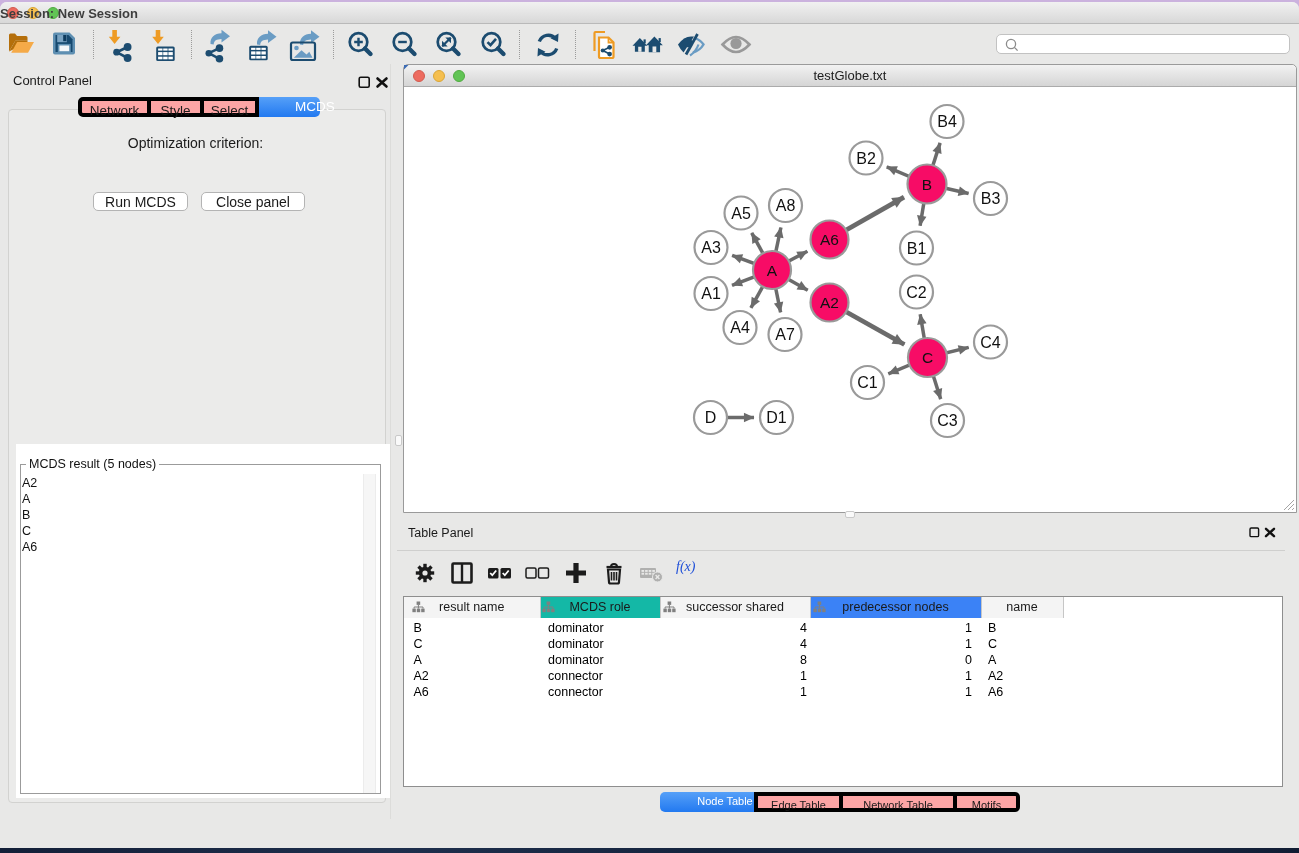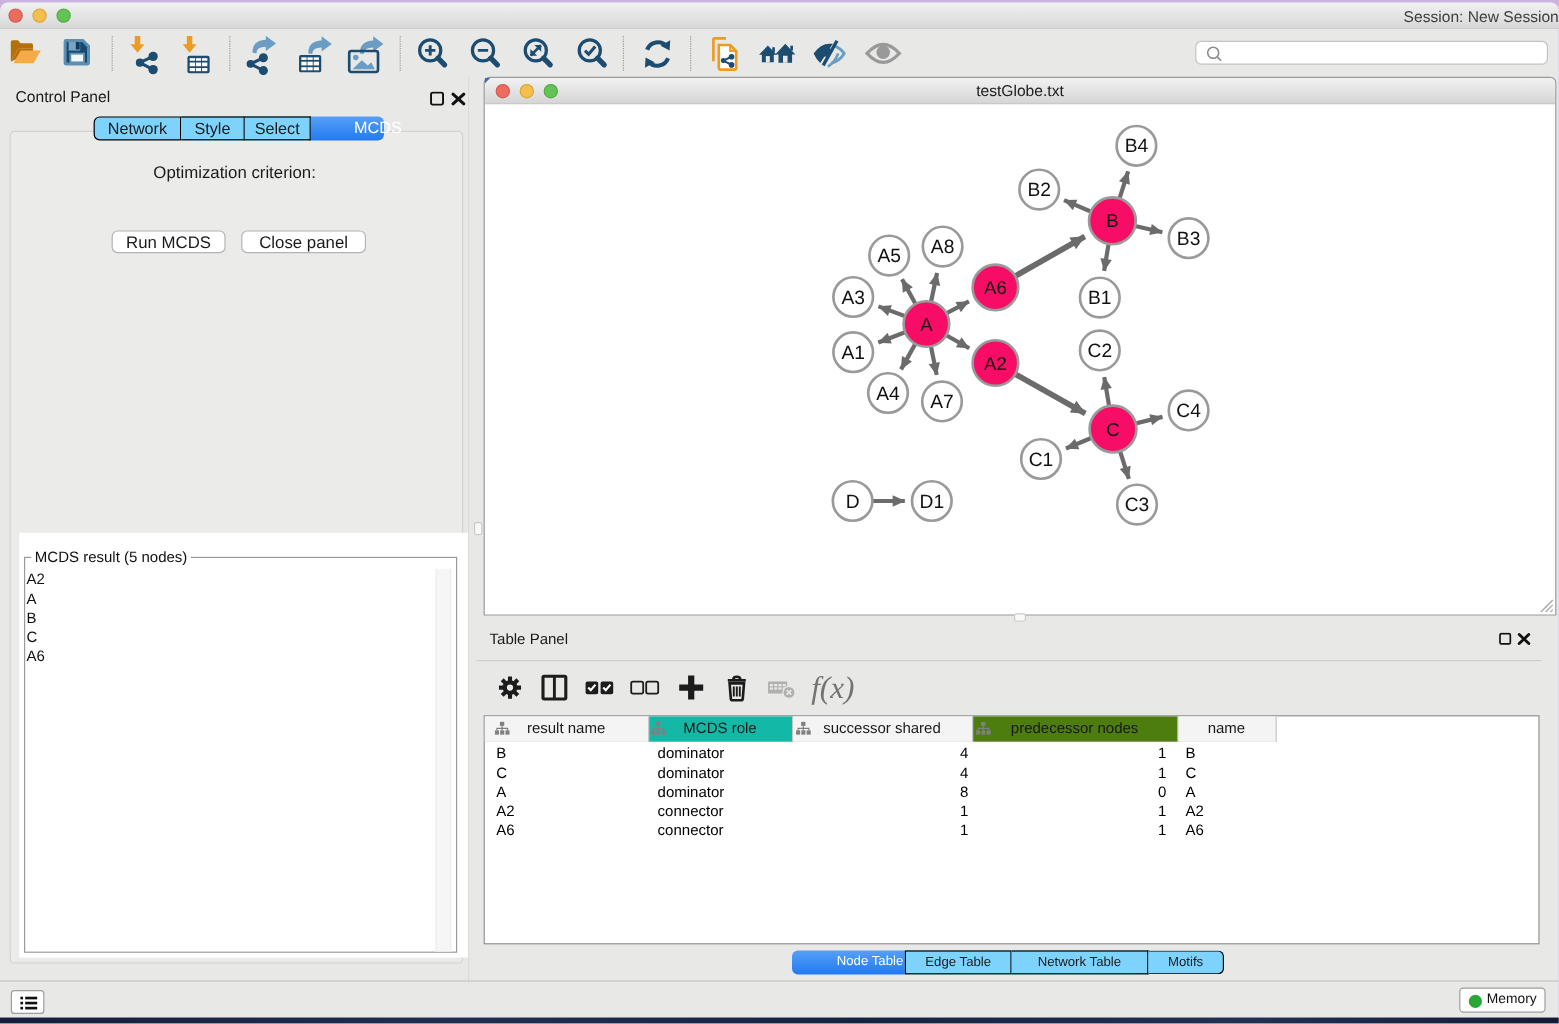--- a/index.html
+++ b/index.html
@@ -6,29 +6,29 @@
 html,body { width:1299px; height:853px; overflow:hidden; }
 body { font-family:"Liberation Sans", sans-serif; position:relative; background:#cbb2de; }
 #wallnavy { position:absolute; left:0; top:848px; width:1299px; height:5px;
   background:linear-gradient(90deg,#131f38,#1e2f4d 30%,#15243e 55%,#20314f 80%,#101c33); }
 #win { position:absolute; left:0; top:2px; width:1299px; height:846px;
   background:#e8e8e7; border-radius:7px 7px 0 0; }
 #titlebar { position:absolute; left:0; top:0; width:1299px; height:22px;
   background:linear-gradient(#f1f1f1,#d8d8d8); border-bottom:1px solid #b9b9b9;
   border-radius:7px 7px 0 0; }
 .light { position:absolute; top:5px; width:12px; height:12px; border-radius:50%; }
-#titlebar .t { position:absolute; top:4px; width:100%; text-align:right;
-  font-size:13px; color:#3e3e3e; }
+#titlebar .t { position:absolute; top:4px; width:100%; text-align:left;
+  font-size:13px; color:#3e3e3e;font-weight:bold; }
 #toolbar { position:absolute; left:0; top:23px; width:1299px; height:39px; }
 .tsep { position:absolute; top:5px; height:29px; width:0;
   border-left:1px dotted #9b9b9b; }
 .ticon { position:absolute; top:0; }
 #search { position:absolute; left:996px; top:8.5px; width:294px; height:20px;
   background:#fff; border:1px solid #c2c2c2; border-radius:5px; }
-.cptab { height:20px; background:#7dd3fc; border:1px solid #000000; text-align:center;
+.cptab { height:20px; background:#fca5a5; border:4px solid #000000; text-align:center;
   line-height:19px; color:#1a1a1a; }
 .cptab.sel { background:linear-gradient(#56a0f8,#2279f0); color:#fff;padding-left:36px; }
 .btn { position:absolute; height:19px; background:#fff; border:1px solid #b4b4b4;
   border-radius:5px; text-align:center; line-height:18px; font-size:14px; color:#1a1a1a; }
 </style>
 </head>
 <body>
 <div id="win">
 <div id="titlebar">
   <div class="light" style="left:7px;  background:#ed6b5f; border:0.5px solid #d25b50;"></div>
@@ -350,27 +350,27 @@
         <rect x="4.5" y="13.8" width="2.6" height="1.9" fill="#e8e8e7"></rect>
         <rect x="8.1" y="11.0" width="2.6" height="1.9" fill="#e8e8e7"></rect>
         <rect x="8.1" y="13.8" width="2.6" height="1.9" fill="#e8e8e7"></rect>
         <rect x="11.7" y="11.0" width="2.6" height="1.9" fill="#e8e8e7"></rect>
         <rect x="11.7" y="13.8" width="2.6" height="1.9" fill="#e8e8e7"></rect>
         <rect x="15.3" y="11.0" width="2.6" height="1.9" fill="#e8e8e7"></rect>
         <rect x="15.3" y="13.8" width="2.6" height="1.9" fill="#e8e8e7"></rect>
         <circle cx="20.5" cy="18" r="5" fill="#b0b0af" stroke="#e8e8e7" stroke-width="1"></circle>
         <path d="M18.6,16.1 L22.4,19.9 M22.4,16.1 L18.6,19.9" stroke="#e8e8e7" stroke-width="1.4"></path>
       </svg>
-<div style="position:absolute;left:283px;top:41px;font-size:26px;font-style:italic;color:#737373;font-family:'Liberation Serif',serif;">f(x)</div>
+<div style="position:absolute;left:283px;top:41px;font-size:14px;font-style:italic;color:#1d4ed8;font-family:'Liberation Serif',serif;">f(x)</div>
   <div style="position:absolute;left:10px;top:78px;width:880px;height:191px;background:#fff;border:1px solid #8e8e8e;">
     <div style="position:absolute;left:0;top:0;width:659.5px;height:21px;border-bottom:1px solid #c6c6c6;font-size:12.5px;color:#1a1a1a;">
 <div style="position:absolute;left:0.0px;top:0;width:136.5px;height:21px;border-right:1px solid #c6c6c6;background:#f4f4f4;text-align:center;line-height:21px;">result name</div>
 <div style="position:absolute;left:136.5px;top:0;width:120px;height:21px;border-right:1px solid #c6c6c6;background:#14b8a6;text-align:center;line-height:21px;">MCDS role</div>
 <div style="position:absolute;left:256.5px;top:0;width:150px;height:21px;border-right:1px solid #c6c6c6;background:#f4f4f4;text-align:center;line-height:21px;">successor shared</div>
-<div style="position:absolute;left:406.5px;top:0;width:171px;height:21px;border-right:1px solid #c6c6c6;background:#4d7c0f;text-align:center;line-height:21px;">predecessor nodes</div>
+<div style="position:absolute;left:406.5px;top:0;width:171px;height:21px;border-right:1px solid #c6c6c6;background:#3b82f6;text-align:center;line-height:21px;">predecessor nodes</div>
 <div style="position:absolute;left:577.5px;top:0;width:82px;height:21px;border-right:1px solid #c6c6c6;background:#f4f4f4;text-align:center;line-height:21px;">name</div>
 <svg style="position:absolute;left:7.5px;top:4px" width="13" height="12" viewBox="0 0 13 12">
             <g fill="#808080">
               <rect x="4.6" y="0.5" width="3.6" height="3.4"></rect>
               <rect x="0.4" y="7.6" width="3.4" height="3.6"></rect>
               <rect x="4.8" y="7.6" width="3.4" height="3.6"></rect>
               <rect x="9.2" y="7.6" width="3.4" height="3.6"></rect>
             </g>
             <path d="M6.4,4 V6 M2.1,7.6 V6 H11 V7.6 M6.4,6 V7.6" stroke="#808080" stroke-width="1" fill="none"></path>
           </svg>
@@ -428,32 +428,14 @@
         <div style="position:absolute;left:400px;top:88px;width:168px;text-align:right;font-size:12.5px;">1</div>
         <div style="position:absolute;left:584px;top:88px;font-size:12.5px;">A6</div>
   </div>
   <div id="btabs" style="position:absolute;left:267px;top:274px;height:20px;display:flex;font-size:11px;">
     <div class="cptab sel" style="width:94px;border-radius:5px 0 0 5px;border:none;">Node Table</div>
     <div class="cptab" style="width:89px;">Edge Table</div>
     <div class="cptab" style="width:114px;border-left:none;">Network Table</div>
     <div class="cptab" style="width:63px;border-left:none;border-radius:0 5px 5px 0;">Motifs</div>
   </div>
 </div>
-<div id="statusbar" style="position:absolute;left:0;top:815px;width:1299px;height:31px;border-top:1px solid #c6c6c5;">
-  <div style="position:absolute;left:9px;top:7px;width:28px;height:20px;background:#fdfdfd;border:1px solid #9e9e9e;border-radius:3px;">
-    <svg width="28" height="20" viewBox="0 0 28 20">
-          <g fill="#111">
-            <rect x="7" y="4.6" width="2.2" height="2.2"></rect>
-            <rect x="11" y="4.6" width="10" height="2.2"></rect>
-            <rect x="7" y="8.8" width="2.2" height="2.2"></rect>
-            <rect x="11" y="8.8" width="10" height="2.2"></rect>
-            <rect x="7" y="13" width="2.2" height="2.2"></rect>
-            <rect x="11" y="13" width="10" height="2.2"></rect>
-          </g>
-        </svg>
-  </div>
-  <div style="position:absolute;left:1216px;top:5px;width:72px;height:21px;background:#fdfdfd;border:1px solid #9e9e9e;border-radius:3.5px;">
-    <div style="position:absolute;left:7px;top:4.5px;width:11px;height:11px;border-radius:50%;background:#28a737;"></div>
-    <div style="position:absolute;left:22px;top:3px;font-size:11.5px;color:#111;">Memory</div>
-  </div>
-</div>
 </div>
 <div id="wallnavy"></div>
 
 </body></html>

